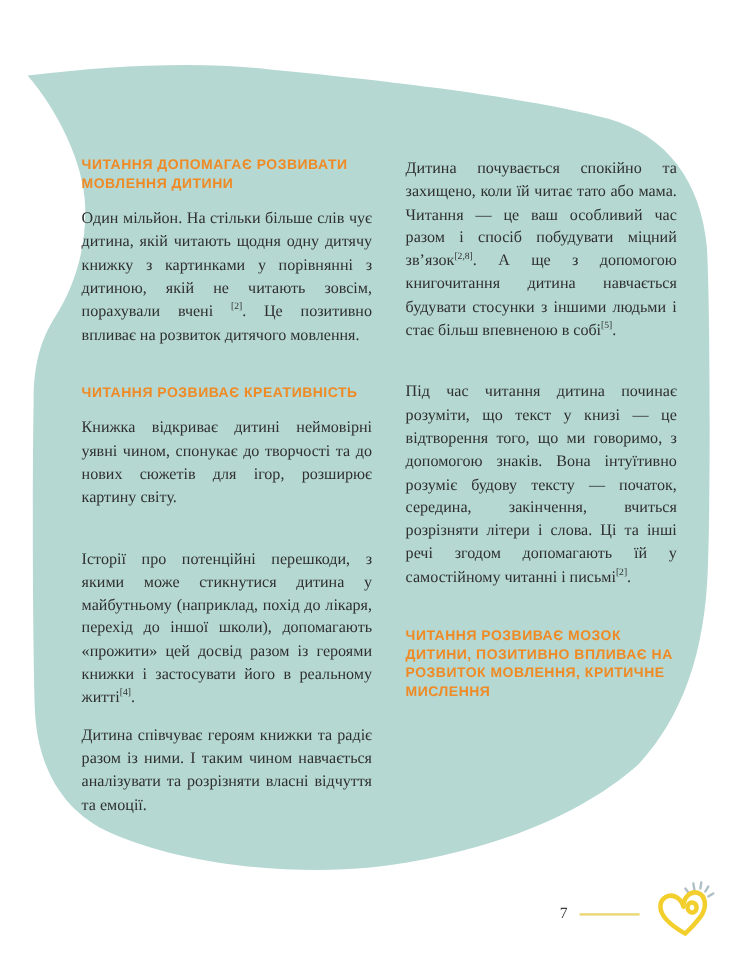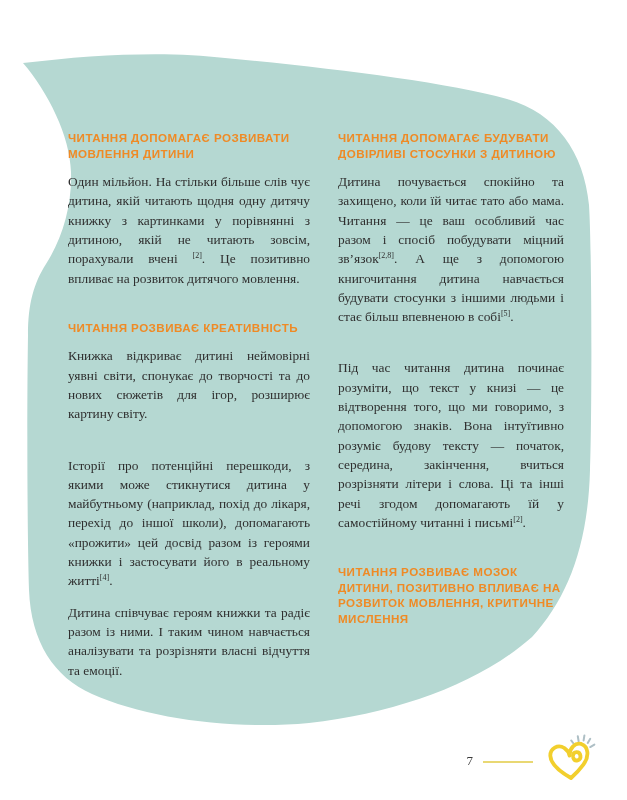--- a/index.html
+++ b/index.html
@@ -87,32 +87,31 @@
 </svg>
 
 <div class="col col-left">
   <div class="section">
     <h3 class="h-orange">ЧИТАННЯ ДОПОМАГАЄ РОЗВИВАТИ МОВЛЕННЯ ДИТИНИ</h3>
     <p>Один мільйон. На стільки більше слів чує дитина, якій читають щодня одну дитячу книжку з картинками у порівнянні з дитиною, якій не читають зовсім, порахували вчені <sup>[2]</sup>. Це позитивно впливає на розвиток дитячого мовлення.</p>
   </div>
 
   <div class="section">
     <h3 class="h-orange">ЧИТАННЯ РОЗВИВАЄ КРЕАТИВНІСТЬ</h3>
-    <p>Книжка відкриває дитині неймовірні уявні світи, спонукає до творчості та до нових сюжетів для ігор, розширює картину світу.</p>
+    <p>Книжка відкриває дитині неймовірні уявні чином, спонукає до творчості та до нових сюжетів для ігор, розширює картину світу.</p>
   </div>
 
   <div class="section">
     <p>Історії про потенційні перешкоди, з якими може стикнутися дитина у майбутньому (наприклад, похід до лікаря, перехід до іншої школи), допомагають «прожити» цей досвід разом із героями книжки і застосувати його в реальному житті<sup>[4]</sup>.</p>
     <p>Дитина співчуває героям книжки та радіє разом із ними. І таким чином навчається аналізувати та розрізняти власні відчуття та емоції.</p>
   </div>
 </div>
 
 <div class="col col-right">
   <div class="section">
-    <h3 class="h-orange">ЧИТАННЯ ДОПОМАГАЄ БУДУВАТИ ДОВІРЛИВІ СТОСУНКИ З ДИТИНОЮ</h3>
     <p>Дитина почувається спокійно та захищено, коли їй читає тато або мама. Читання — це ваш особливий час разом і спосіб побудувати міцний зв’язок<sup>[2,8]</sup>. А ще з допомогою книгочитання дитина навчається будувати стосунки з іншими людьми і стає більш впевненою в собі<sup>[5]</sup>.</p>
   </div>
 
   <div class="section">
     <p>Під час читання дитина починає розуміти, що текст у книзі — це відтворення того, що ми говоримо, з допомогою знаків. Вона інтуїтивно розуміє будову тексту — початок, середина, закінчення, вчиться розрізняти літери і слова. Ці та інші речі згодом допомагають їй у самостійному читанні і письмі<sup>[2]</sup>.</p>
   </div>
 
   <div class="section">
     <h3 class="h-orange">ЧИТАННЯ РОЗВИВАЄ МОЗОК ДИТИНИ, ПОЗИТИВНО ВПЛИВАЄ НА РОЗВИТОК МОВЛЕННЯ, КРИТИЧНЕ МИСЛЕННЯ</h3>
   </div>

